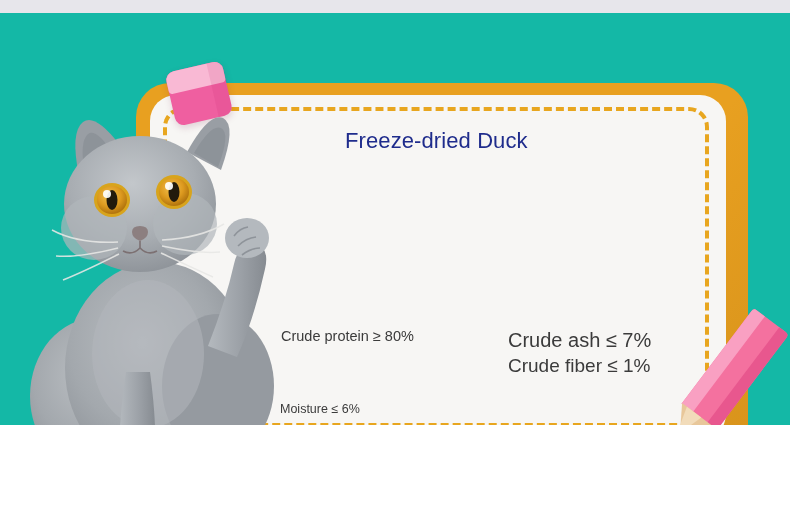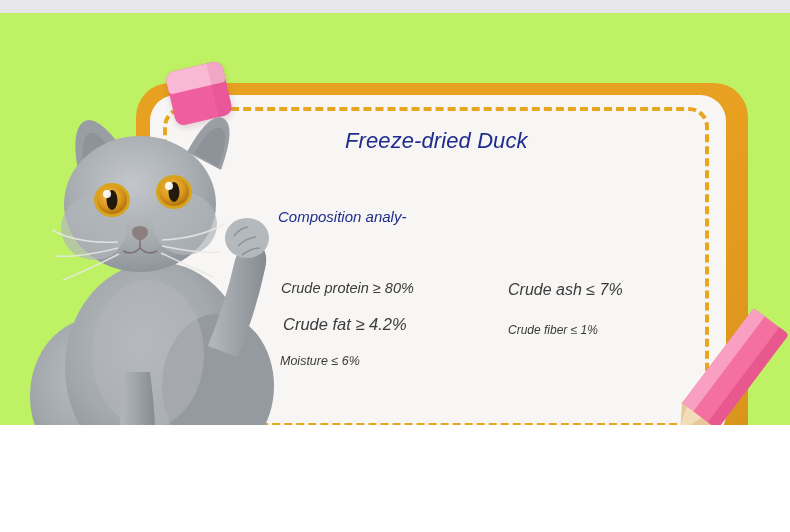--- a/index.html
+++ b/index.html
@@ -11,23 +11,22 @@
     height: 532px;
     background: #ffffff;
     font-family: "Liberation Sans", sans-serif;
     overflow: hidden;
   }
 
   #stage {
     position: relative;
     width: 790px;
     height: 425px;
-    background: #bef264;
+    background: #14b8a6;
     overflow: hidden;
-    font-style: italic;
   }
 
   
   .band {
     position: absolute;
     left: 0;
     width: 790px;
     background: #e7e6eb;
   }
   #band-top    { top: 0;     height: 13px; }
@@ -94,26 +93,27 @@
     color: #1f2c8c;
     font-size: 15px;
     line-height: 20px;
     font-weight: 400;
   }
 
   .spec {
     position: absolute;
     color: #3b3b3b;
     white-space: nowrap;
+    margin-top: 48px;
   }
   #spec-protein  { left: 281px; top: 280px; font-size: 14.5px; }
   #spec-fat      { left: 283px; top: 315px; font-size: 16.5px; }
   #spec-moisture { left: 280px; top: 354px; font-size: 12.5px; }
-  #spec-ash      { left: 508px; top: 281px; font-size: 16px; }
-  #spec-fiber    { left: 508px; top: 323px; font-size: 12px; }
+  #spec-ash      { left: 508px; top: 281px; font-size: 20px; }
+  #spec-fiber    { left: 508px; top: 307px; font-size: 19px; }
 
   
   #eraser {
     position: absolute;
     left: 170px;
     top: 66px;
     width: 58px;
     height: 55px;
     transform: rotate(-13deg);
   }
@@ -226,25 +226,23 @@
   <div id="card"></div>
   <div id="card-shade"></div>
   <div id="card-inner"></div>
   <div id="card-dashed"></div>
 
   <div id="title">
     <div>Freeze-dried Duck</div>
   </div>
 
   <div id="subtitle">
-    <div>Composition analy-</div>
   </div>
 
   <div class="spec" id="spec-protein">Crude protein ≥ 80%</div>
-  <div class="spec" id="spec-fat">Crude fat ≥ 4.2%</div>
   <div class="spec" id="spec-moisture">Moisture ≤ 6%</div>
   <div class="spec" id="spec-ash">Crude ash ≤ 7%</div>
   <div class="spec" id="spec-fiber">Crude fiber ≤ 1%</div>
 
   <div id="eraser">
     <div class="er-body"></div>
     <div class="er-top"></div>
     <div class="er-side"></div>
   </div>
 

